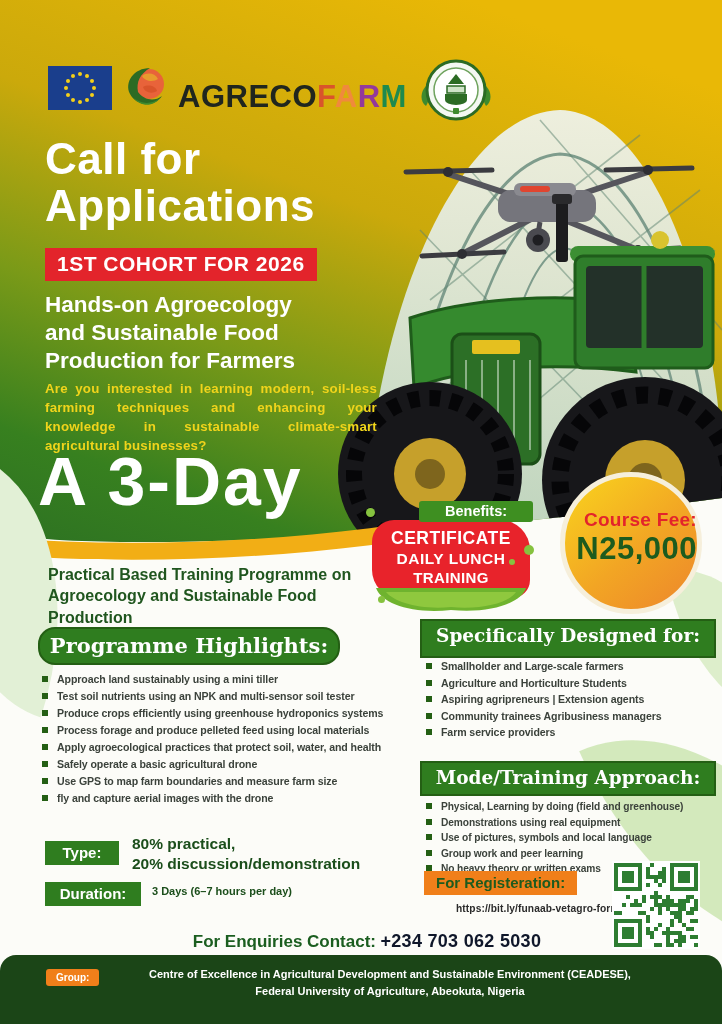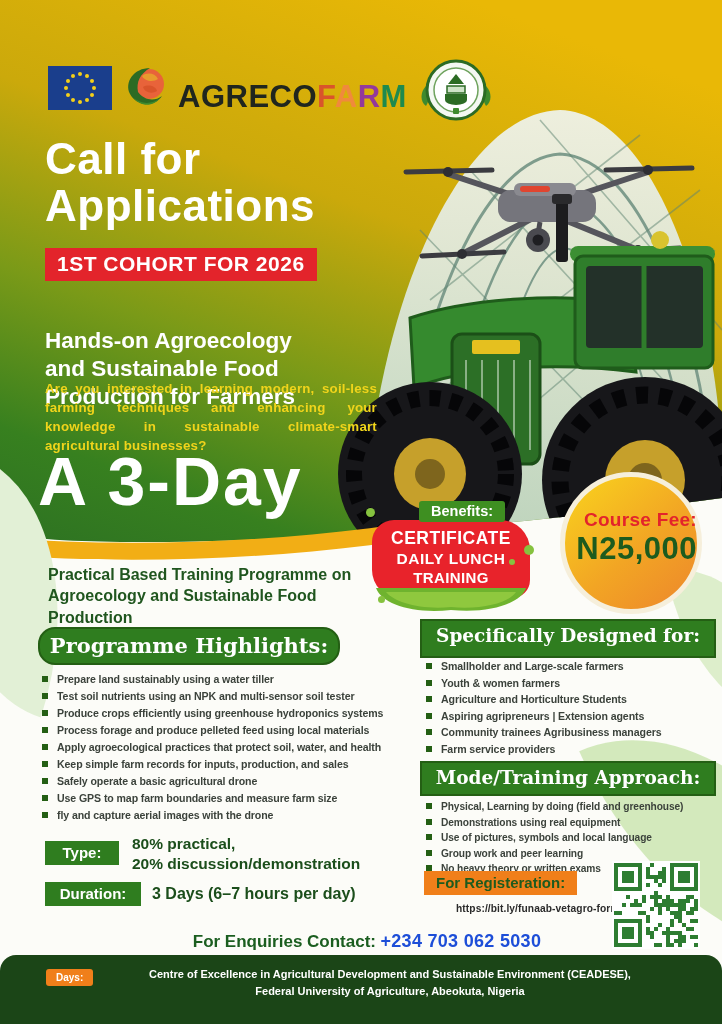--- a/index.html
+++ b/index.html
@@ -22,28 +22,28 @@
   .brand{left:120px;top:60px;z-index:3;display:flex;align-items:flex-end;gap:6px;}
   .brand-text{font-size:31px;font-weight:800;letter-spacing:.5px;line-height:1;}
   .agreco{color:#20261E;}
   .fletter0{color:#D9542B;}.fletter1{color:#F08A3C;}.fletter2{color:#93399B;}.fletter3{color:#1E8A4E;}
   .uni-logo{left:418px;top:56px;z-index:3;}
 
   
   .main-title{left:45px;top:136px;z-index:3;color:#fff;font-size:44px;font-weight:800;line-height:1.06;letter-spacing:.5px;}
   .cohort-badge{left:45px;top:248px;z-index:3;background:#E3242B;color:#fff;font-size:21px;font-weight:800;
     padding:4px 12px 5px;letter-spacing:.5px;}
-  .subtitle{left:45px;top:291px;z-index:3;color:#fff;font-size:22.5px;font-weight:700;line-height:1.25;margin-top:36px;}
+  .subtitle{left:45px;top:291px;z-index:3;color:#fff;font-size:22.5px;font-weight:700;line-height:1.25;}
   .intro{left:45px;top:380px;width:332px;z-index:3;color:#F0D41B;font-size:13.3px;font-weight:700;
     line-height:1.42;text-align:justify;letter-spacing:.2px;}
   .big-days{left:38px;top:442px;z-index:3;color:#fff;font-size:68px;font-weight:800;letter-spacing:2px;}
 
   
   .benefits-label{left:419px;top:501px;z-index:5;background:#3E8F21;color:#fff;font-size:14.5px;font-weight:800;
-    padding:2px 12px 3px;border-radius:3px;}
+    padding:2px 26px 3px;border-radius:3px;}
   .benefits-blob{left:372px;top:520px;width:158px;height:78px;z-index:4;background:#E8232B;
     border-radius:22px 30px 18px 28px;color:#fff;text-align:center;padding-top:8px;box-sizing:border-box;}
   .benefit0{font-size:17.5px;font-weight:800;letter-spacing:.5px;line-height:1.2;}
   .benefit1{font-size:15.5px;font-weight:800;letter-spacing:.5px;line-height:1.25;}
   .benefit2{font-size:15px;font-weight:800;letter-spacing:.4px;line-height:1.35;}
   .benefits-wave{left:372px;top:588px;z-index:4;}
   .gdot{position:absolute;border-radius:50%;background:#86C23F;z-index:6;}
   .gdot1{left:366px;top:508px;width:9px;height:9px;}
   .gdot2{left:524px;top:545px;width:10px;height:10px;}
   .gdot3{left:509px;top:559px;width:6px;height:6px;}
@@ -71,32 +71,32 @@
   .hl-list li{font-size:10.6px;font-weight:700;color:#3B423B;height:17px;letter-spacing:-.1px;}
   .df-list{left:426px;top:660px;width:292px;}
   .df-list li{font-size:10.6px;font-weight:700;color:#3B423B;height:16.6px;letter-spacing:-.1px;}
   .md-list{left:426px;top:801px;width:292px;}
   .md-list li{font-size:10.2px;font-weight:700;color:#3B423B;height:15.6px;letter-spacing:-.1px;}
 
   .kv-badge{z-index:3;background:#2F7D1F;color:#fff;font-weight:800;text-align:center;}
   .type-badge{left:45px;top:841px;width:74px;font-size:15px;padding:3px 0 4px;}
   .type-value{left:132px;top:834px;z-index:3;color:#1B4E1B;font-size:15.5px;font-weight:800;line-height:1.28;}
   .dur-badge{left:45px;top:882px;width:96px;font-size:15px;padding:3px 0 4px;}
-  .dur-value{left:152px;top:885px;z-index:3;color:#1B4E1B;font-size:16px;font-weight:800;}
+  .dur-value{left:152px;top:885px;z-index:3;color:#1B4E1B;font-size:11px;font-weight:800;}
 
   
   .reg-badge{left:424px;top:871px;z-index:3;background:#F07F1A;color:#1E5B1E;font-size:15px;font-weight:800;
     padding:3px 12px 4px;}
   .reg-url{left:424px;top:903px;z-index:3;color:#2B2B2B;font-size:10.2px;font-weight:800;letter-spacing:.1px;margin-left:32px;}
   .qr{left:612px;top:861px;z-index:3;background:#fff;padding:2px;}
 
   
   .enquiries{left:0;top:931px;width:722px;z-index:3;text-align:center;}
   .enq-label{color:#1B5E20;font-size:17px;font-weight:700;padding-left:12px;}
-  .enq-phone{color:#1d4ed8;font-size:18px;font-weight:800;letter-spacing:.3px;}
+  .enq-phone{color:#0f172a;font-size:18px;font-weight:800;letter-spacing:.3px;}
   .footer{left:0;top:955px;width:722px;height:69px;z-index:4;background:#1B4517;border-radius:16px 16px 0 0;}
   .venue-badge{left:46px;top:969px;z-index:5;background:#F07F1A;color:#fff;font-size:10px;font-weight:800;
     padding:3px 10px;border-radius:3px;}
   .venue-text{left:110px;top:966px;width:560px;z-index:5;color:#fff;font-size:11px;font-weight:700;
     line-height:1.5;text-align:center;}
 </style>
 </head>
 <body>
 
 <div class="poster">
@@ -255,41 +255,37 @@
   <div class="abs fee-circle">
     <div class="fee-label">Course Fee:</div>
     <div class="fee-amount">N25,000</div>
   </div>
 
   <div class="abs programme-title">Practical Based Training Programme on Agroecology and Sustainable Food Production</div>
   <div class="abs section-header hdr-left">Programme Highlights:</div>
   <ul class="abs blist hl-list">
     <li>
         <span class="sq"></span>
-        <span>Prepare land sustainably using a water tiller</span>
+        <span>Approach land sustainably using a mini tiller</span>
       </li>
     <li>
         <span class="sq"></span>
         <span>Test soil nutrients using an NPK and multi-sensor soil tester</span>
       </li>
     <li>
         <span class="sq"></span>
         <span>Produce crops efficiently using greenhouse hydroponics systems</span>
       </li>
     <li>
         <span class="sq"></span>
         <span>Process forage and produce pelleted feed using local materials</span>
       </li>
     <li>
         <span class="sq"></span>
         <span>Apply agroecological practices that protect soil, water, and health</span>
-      </li>
-    <li>
-        <span class="sq"></span>
-        <span>Keep simple farm records for inputs, production, and sales</span>
       </li>
     <li>
         <span class="sq"></span>
         <span>Safely operate a basic agricultural drone</span>
       </li>
     <li>
         <span class="sq"></span>
         <span>Use GPS to map farm boundaries and measure farm size</span>
       </li>
     <li>
@@ -304,24 +300,20 @@
     <div>20% discussion/demonstration</div>
   </div>
   <div class="abs kv-badge dur-badge">Duration:</div>
   <div class="abs dur-value">3 Days (6–7 hours per day)</div>
 
   <div class="abs section-header hdr-right1">Specifically Designed for:</div>
   <ul class="abs blist df-list">
     <li>
         <span class="sq"></span>
         <span>Smallholder and Large-scale farmers</span>
-      </li>
-    <li>
-        <span class="sq"></span>
-        <span>Youth &amp; women farmers</span>
       </li>
     <li>
         <span class="sq"></span>
         <span>Agriculture and Horticulture Students</span>
       </li>
     <li>
         <span class="sq"></span>
         <span>Aspiring agripreneurs | Extension agents</span>
       </li>
     <li>
@@ -477,19 +469,19 @@
         </g>
     </g>
   </svg>
 
   <div class="abs enquiries">
     <span class="enq-label">For Enquiries Contact:</span>
     <span class="enq-phone">+234 703 062 5030</span>
   </div>
 
   <div class="abs footer"></div>
-  <div class="abs venue-badge">Days:</div>
+  <div class="abs venue-badge">Group:</div>
   <div class="abs venue-text">
     <div>Centre of Excellence in Agricultural Development and Sustainable Environment (CEADESE),</div>
     <div>Federal University of Agriculture, Abeokuta, Nigeria</div>
   </div>
 
 </div>
 
 </body></html>

